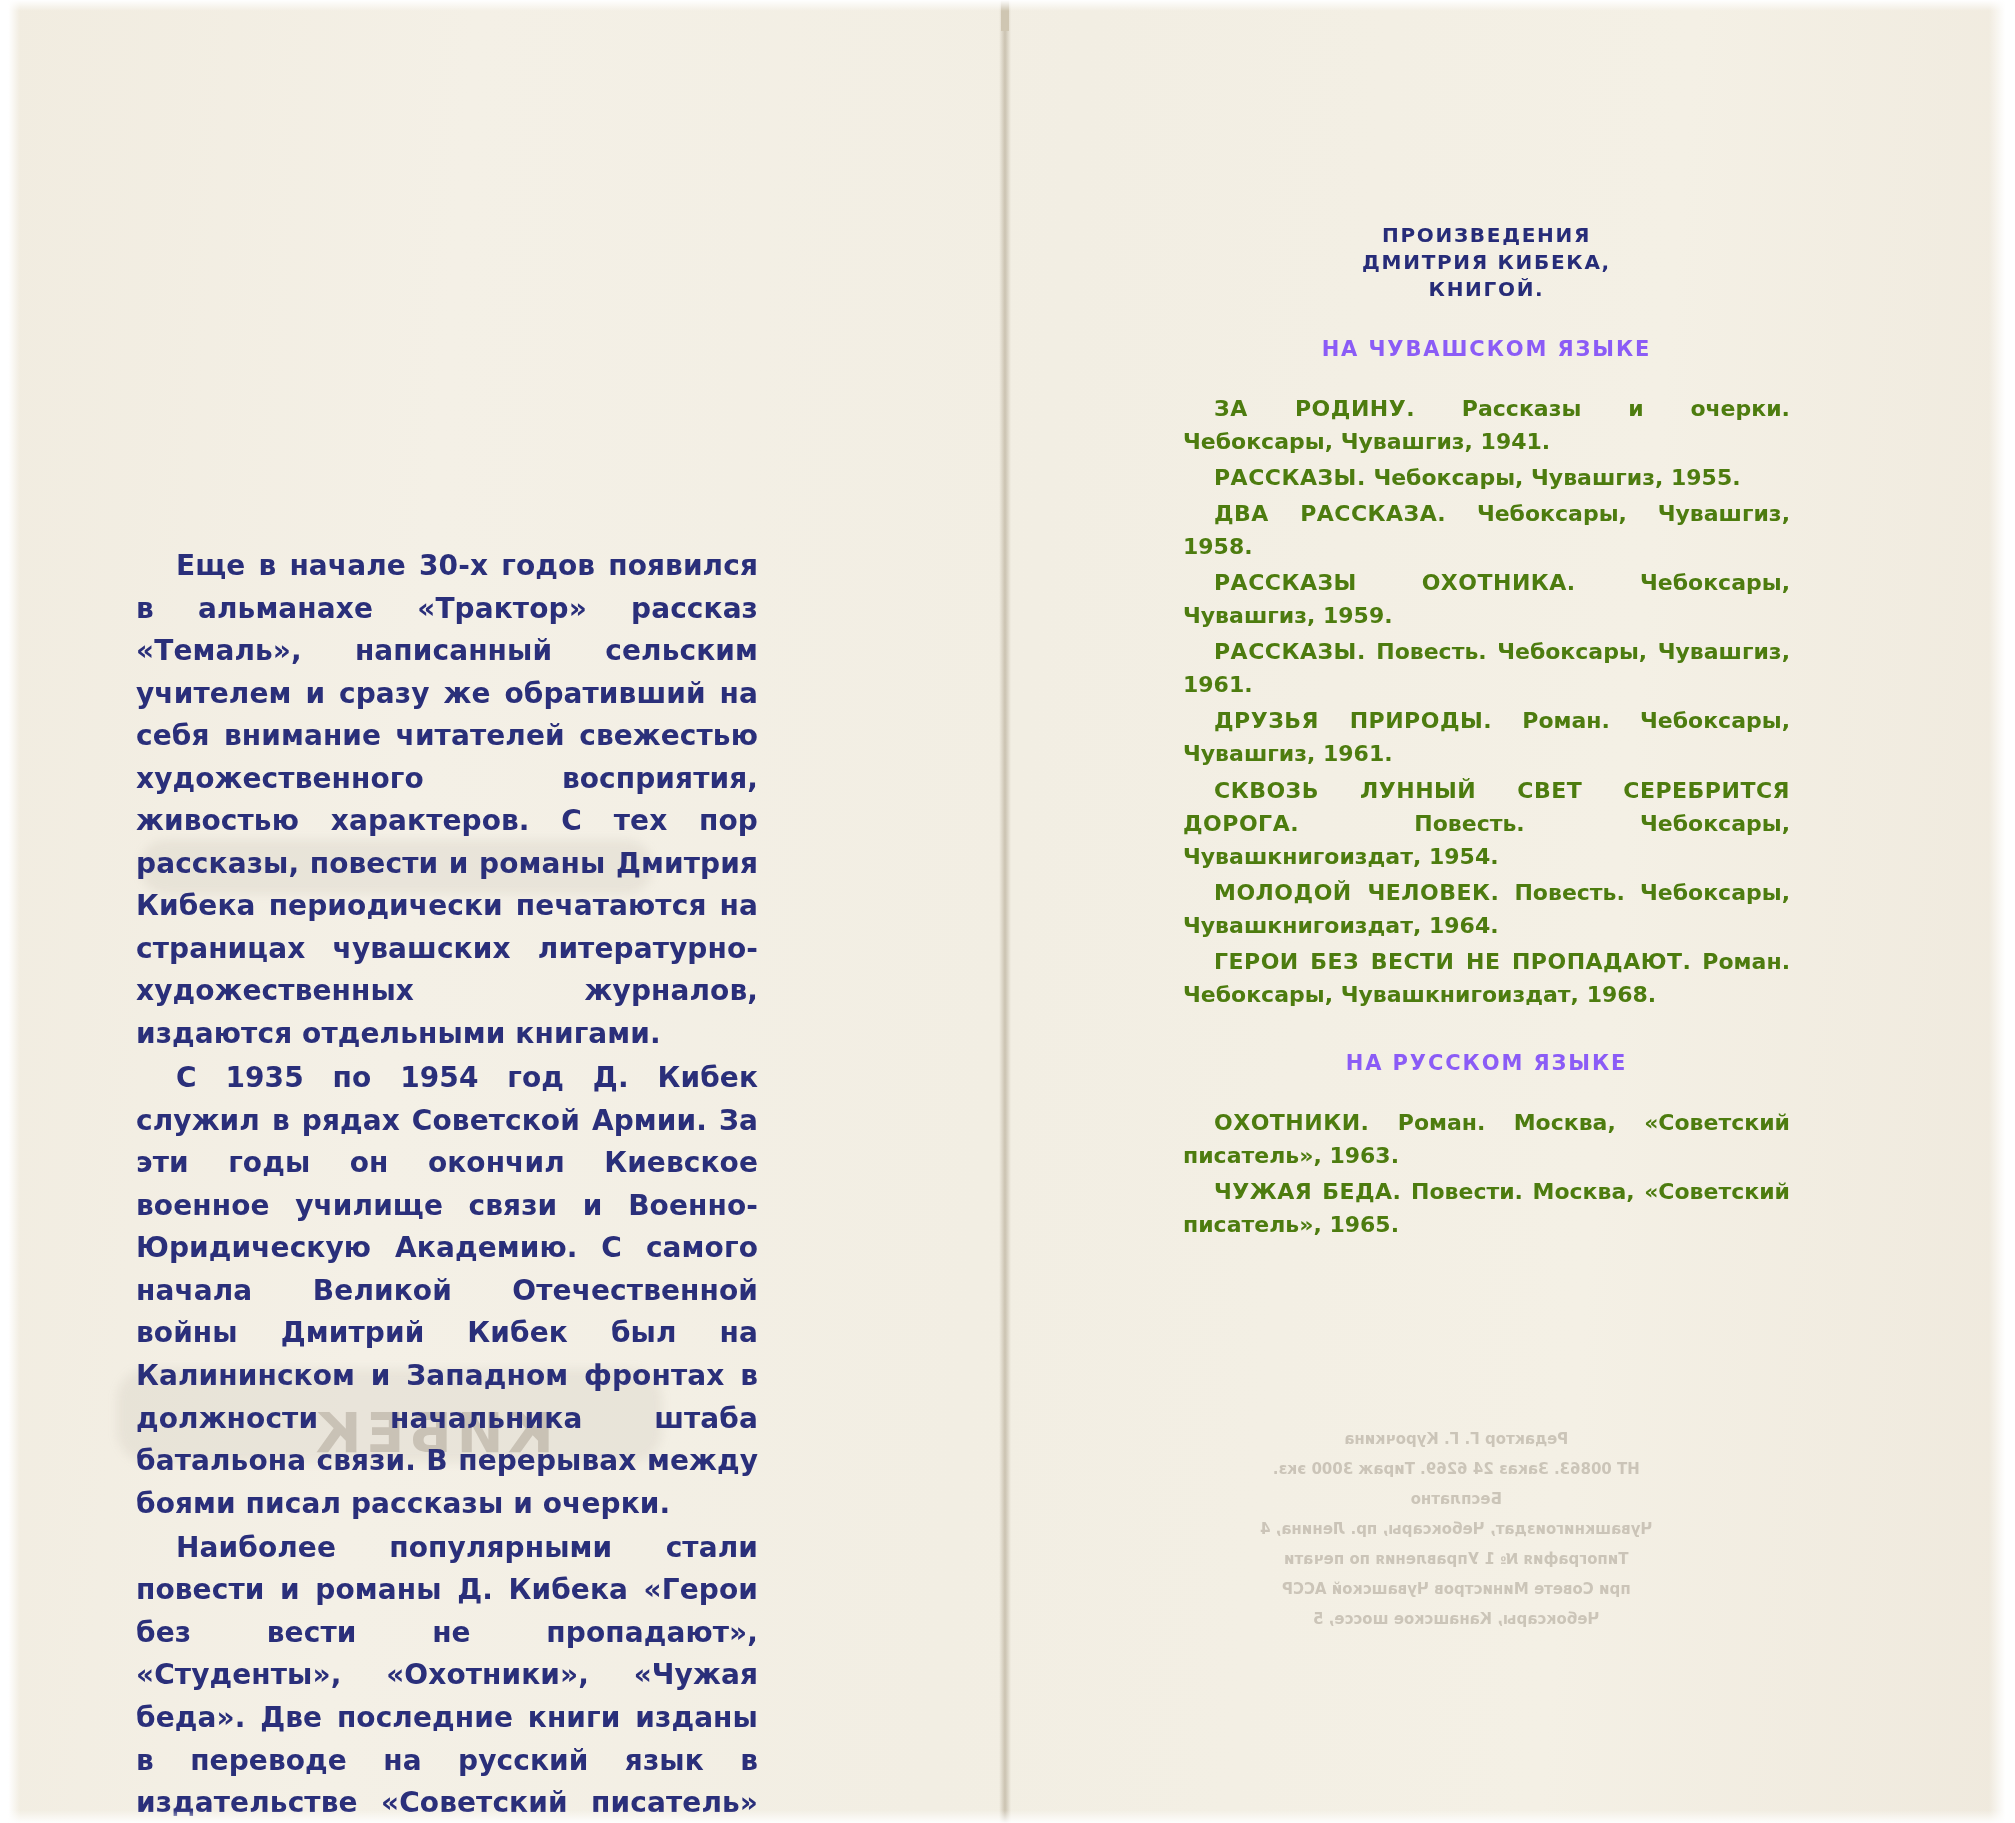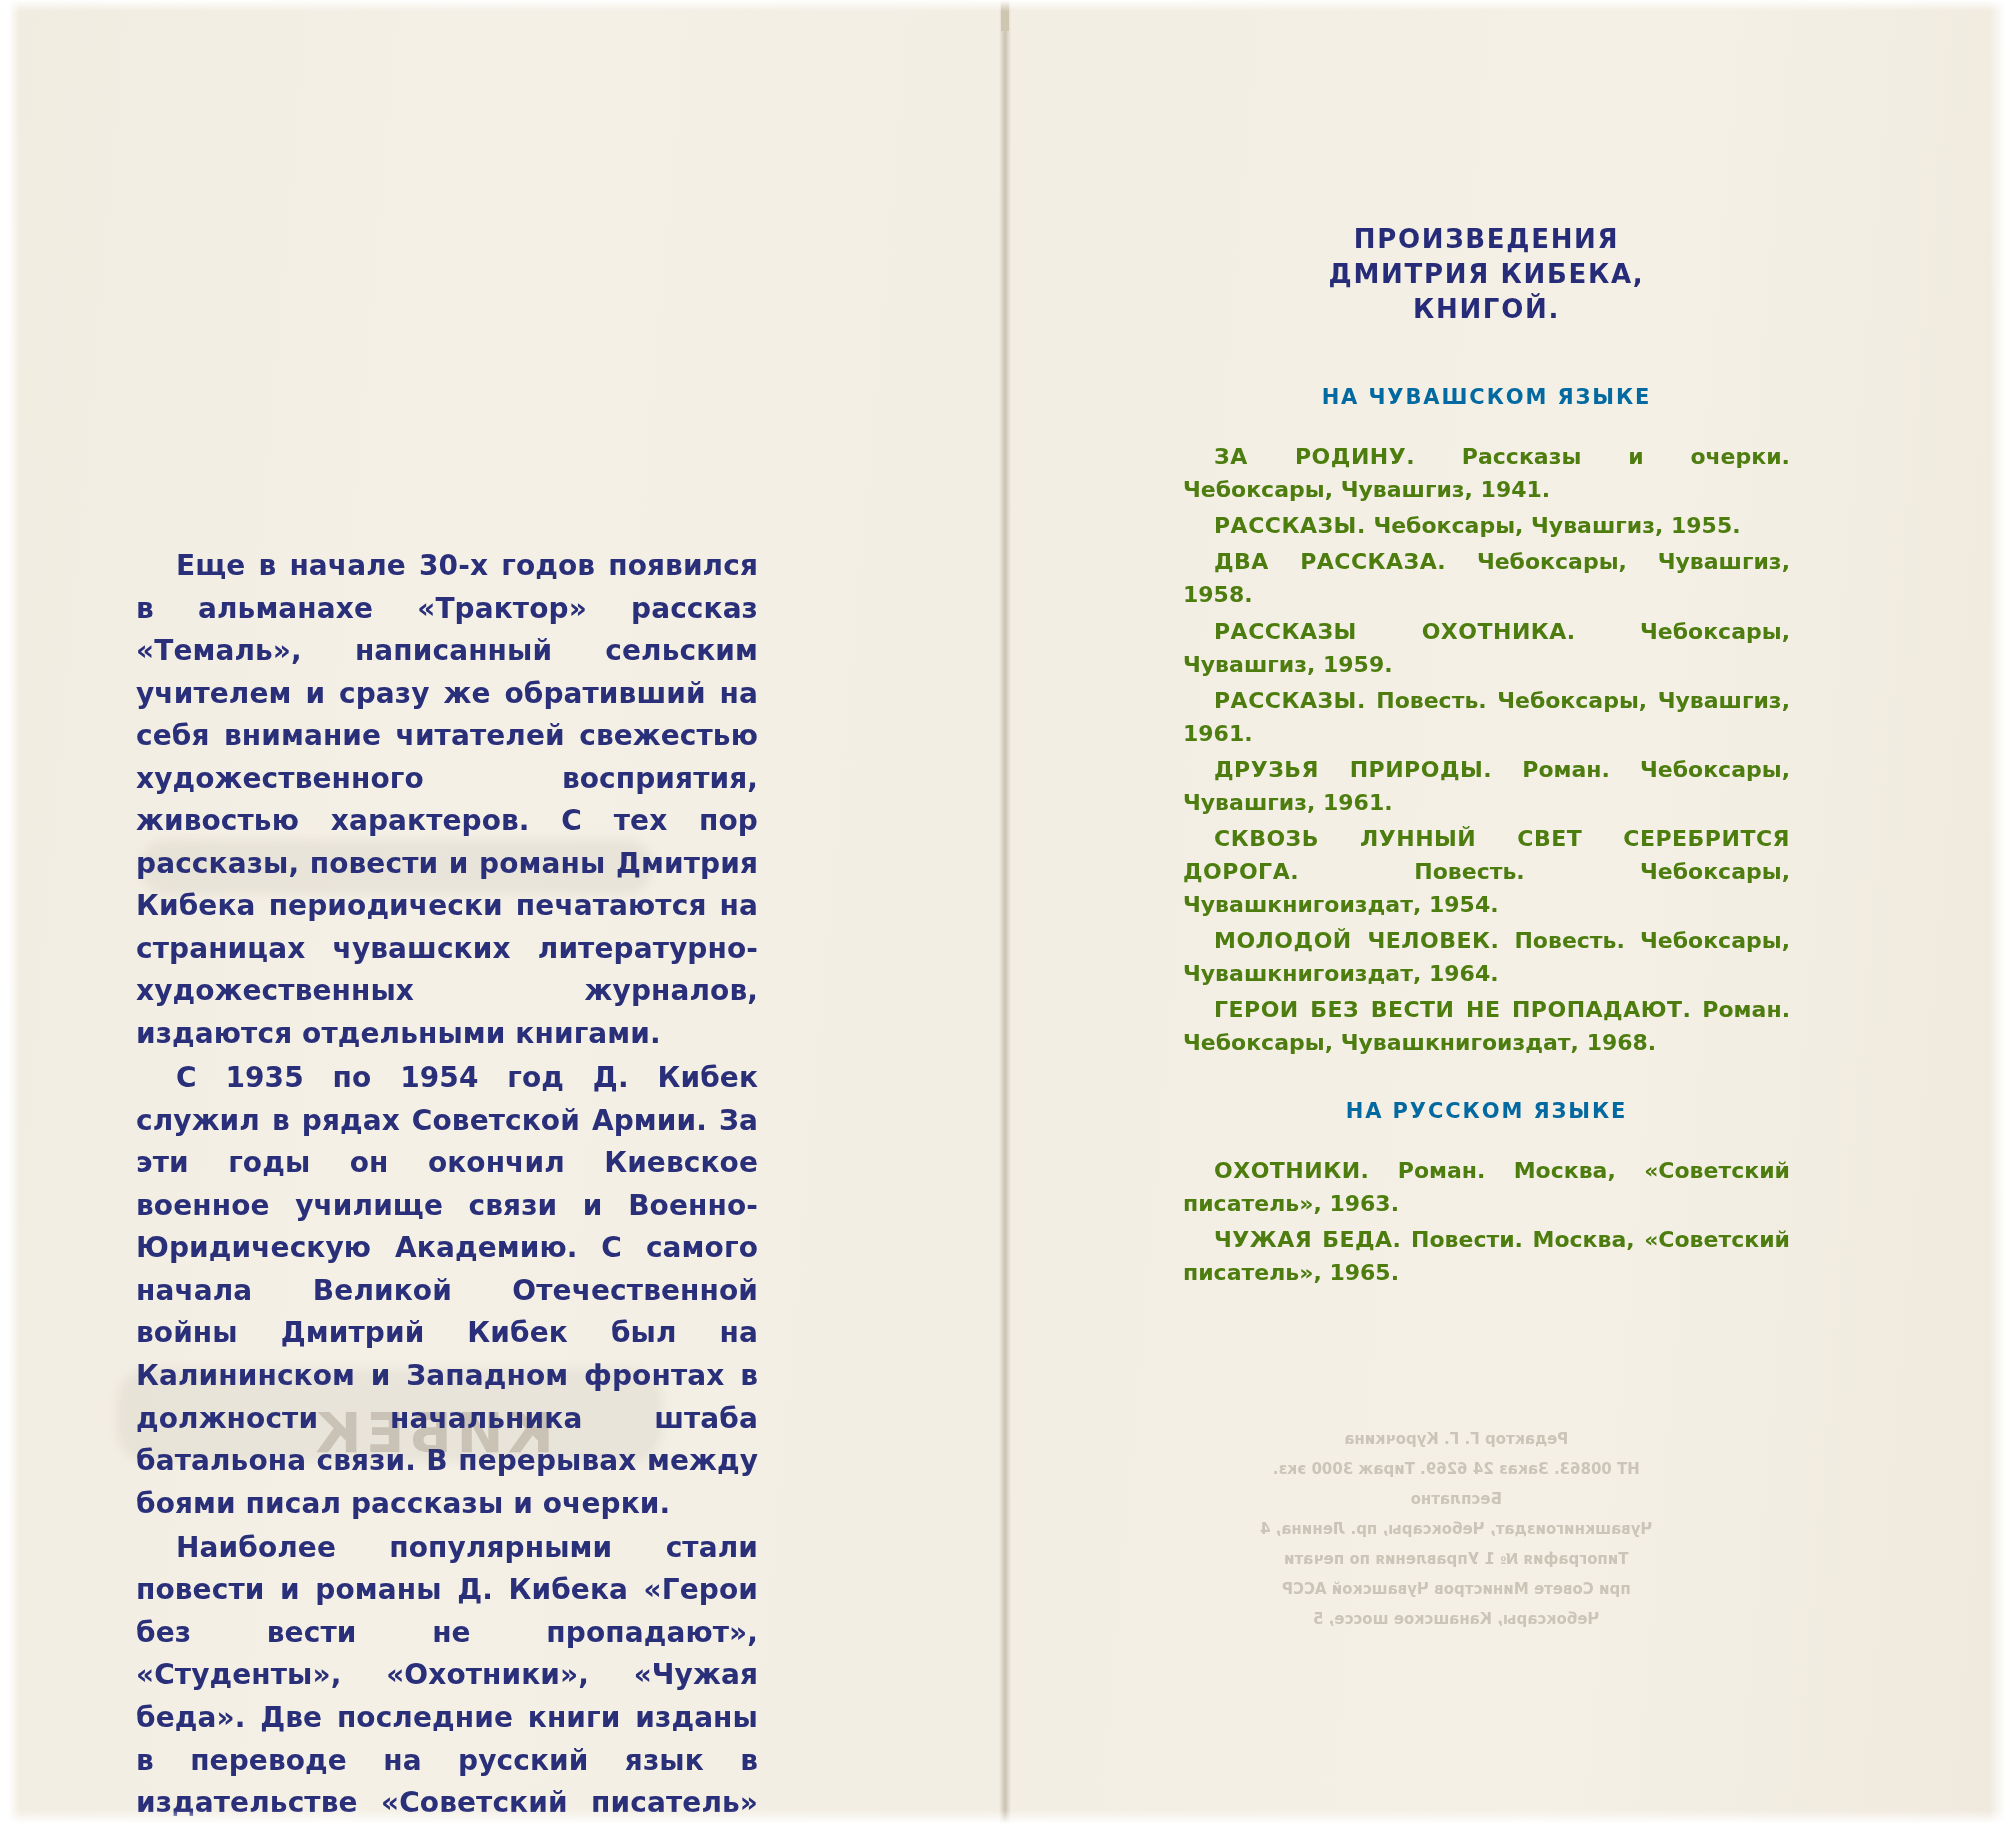--- a/index.html
+++ b/index.html
@@ -94,32 +94,32 @@
     letter-spacing: 0.1px;
   }
   .body-text p {
     margin: 0 0 1.6px 0;
     text-indent: 40px;
   }
 
   .right-title {
     color: #272c78;
     font-weight: 700;
-    font-size: 26px;
+    font-size: 20px;
     line-height: 1.35;
     letter-spacing: 1.7px;
     text-align: center;
-    margin: 0 0 58px 0;
+    margin: 0 0 34px 0;
   }
   .right-title span {
     display: block;
   }
 
   .section-head {
-    color: #0369a1;
+    color: #8b5cf6;
     font-weight: 700;
     font-size: 21px;
     letter-spacing: 1.9px;
     text-align: center;
     margin: 0 0 31px 0;
   }
   .section-head.second {
     margin-top: 40px;
   }
 

